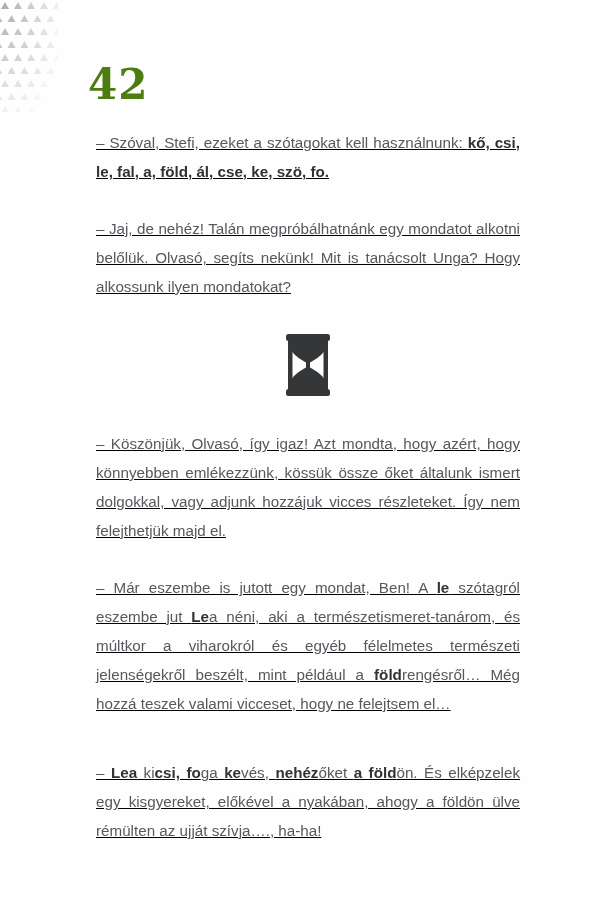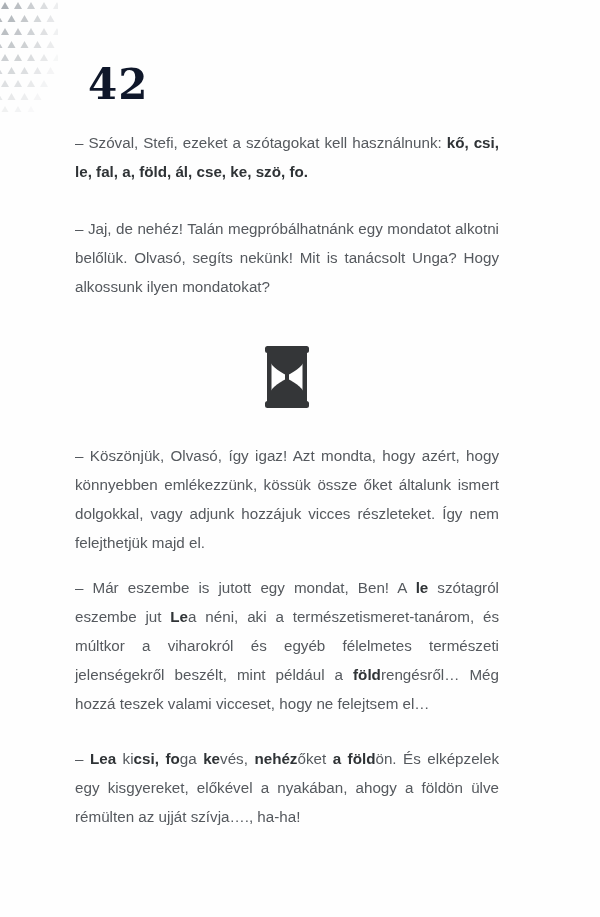--- a/index.html
+++ b/index.html
@@ -33,30 +33,31 @@
   .page-number {
     position: absolute;
     left: 88px;
     top: 57px;
     width: 90px;
     height: 56px;
     font-family: "DejaVu Serif", serif;
     font-size: 42px;
     font-weight: 700;
     letter-spacing: 1px;
-    color: #0f172a;
+    color: #4d7c0f;
     line-height: 56px;
   }
 
   
   .text-column {
     position: absolute;
-    left: 75px;
+    left: 96px;
     top: 128px;
     width: 424px;
+    text-decoration: underline;
   }
 
   p.para {
     margin: 0 0 26px 0;
     font-size: 15.2px;
     line-height: 29px;
     color: #55595e;
     text-align: justify;
     text-justify: inter-word;
     hyphens: manual;
@@ -64,23 +65,23 @@
   }
   p.para:last-child { margin-bottom: 0; }
 
   p.para b {
     font-weight: 700;
     color: #2f3336;
   }
 
   
   p.para-1 { margin-bottom: 28px; }
-  p.para-2 { margin-bottom: 12px; }
-  p.para-3 { margin-bottom: 16px; }
-  p.para-4 { margin-bottom: 26px; }
+  p.para-2 { margin-bottom: 0; }
+  p.para-3 { margin-bottom: 28px; }
+  p.para-4 { margin-bottom: 40px; }
 
   
   .divider {
     position: relative;
     height: 128px;
     display: flex;
     align-items: center;
     justify-content: center;
   }
   .hourglass {

